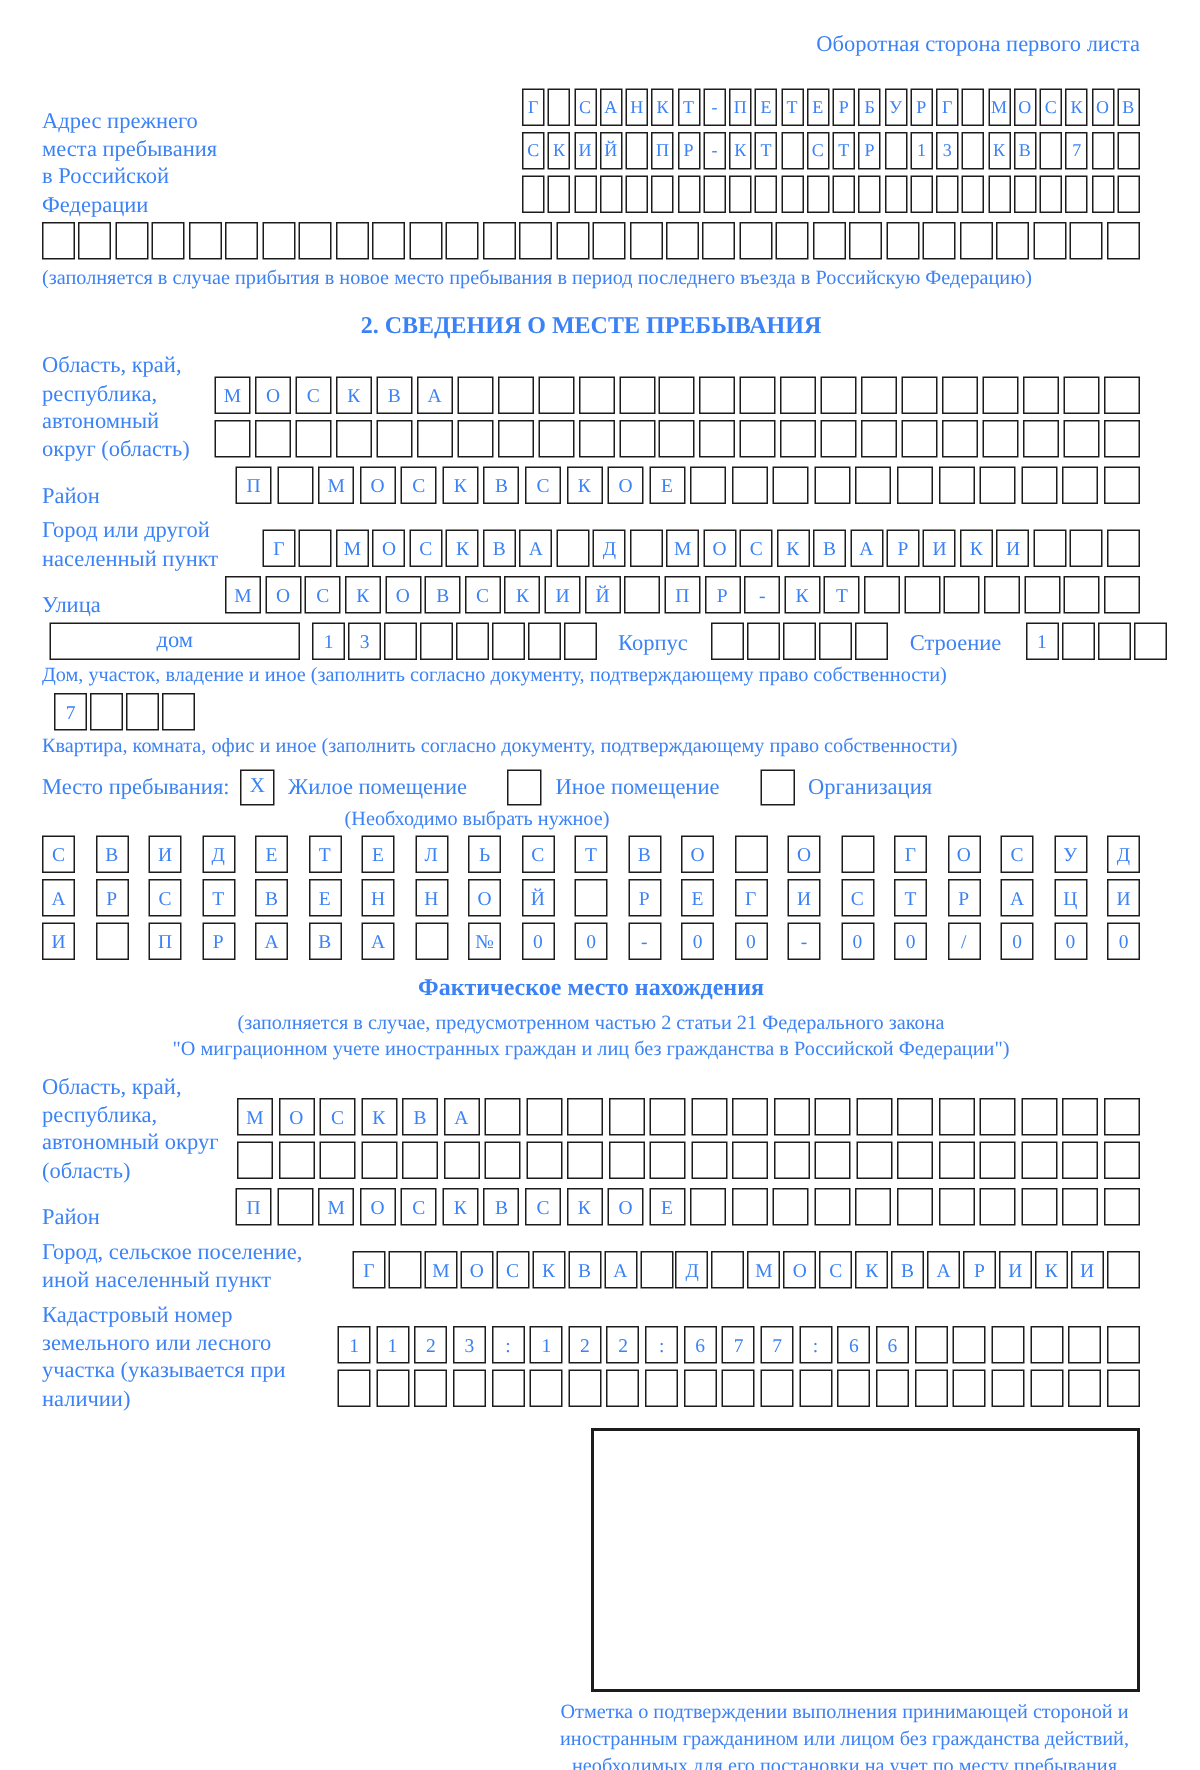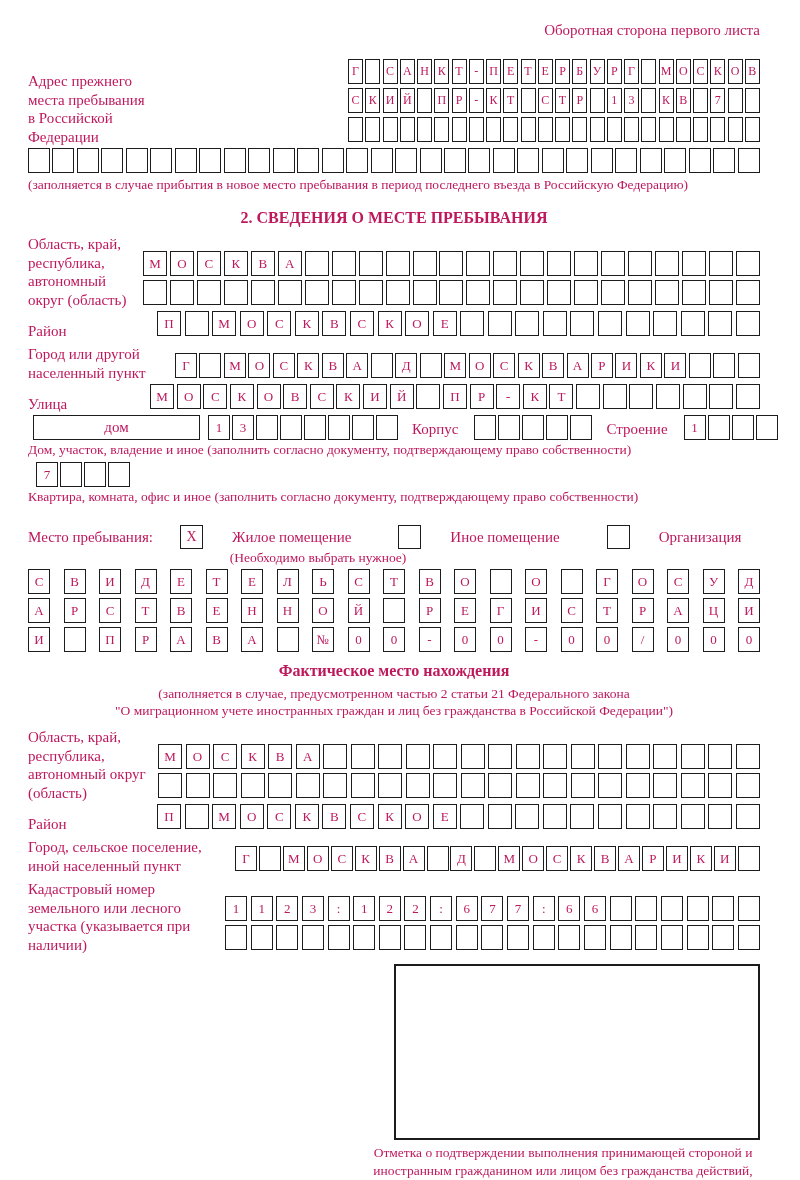--- a/index.html
+++ b/index.html
@@ -1,21 +1,21 @@
 <!DOCTYPE html>
 <html><head>
 <meta charset="utf-8">
 <style>
   * { box-sizing: border-box; }
   html,body { margin:0; padding:0; background:#fff; }
   .page {
     width: 800px; height: 1180px;
     padding: 4px 40px 0 28px;
     font-family: "Liberation Serif", "DejaVu Serif", serif;
-    color: #be185d; background:#fff; overflow: hidden;
+    color: #3b82f6; background:#fff; overflow: hidden;
   }
   .header-note { text-align: right; font-size: 15px; margin: 18px 0 20px; }
 
   .formrow { display:flex; align-items:flex-end; margin-bottom: 2px; }
   .flabel { font-size:15px; line-height:18.5px; padding-top:3px; flex-shrink:0; }
   .flabel span { display:block; }
   .w320{width:320px} .w115{width:115px} .w129{width:129px} .w147{width:147px}
   .w122{width:122px} .w217{width:217px} .w130{width:130px} .w207{width:207px} .w197{width:197px}
   .mw125 span{max-width:125px} .mw112 span{max-width:112px} .mw145 span{max-width:145px}
   .mw212 span{max-width:212px} .mw128 span{max-width:128px} .mw200 span{max-width:200px} .mw180 span{max-width:180px}
@@ -36,21 +36,21 @@
   .sec-title { font-size:16px; font-weight:bold; text-align:center; margin:6px 0 5px; }
 
   .inline-row { display:flex; align-items:center; margin-bottom:2px; }
   .boxed-label { border:1.8px solid #1c1c1c; height:25px; display:flex; align-items:center;
                  justify-content:center; font-size:15px; flex-shrink:0; }
   .dom-box { width:167px; margin-left:5px; }
   .kv-box { width:200px; margin-left:5px; }
   .cells-inline { display:flex; gap:2px; margin-left:8px; }
   .mid-label { font-size:15px; padding:3px 8px 0 14px; flex-shrink:0; }
 
-  .stay-row { display:flex; align-items:center; font-size:15px; margin:20px 0 0;gap:20px; }
+  .stay-row { display:flex; align-items:center; font-size:15px; margin:8px 0 0; }
   .checkbox { width:23px; height:24px; border:1.8px solid #1c1c1c; display:inline-flex;
               align-items:center; justify-content:center; font-size:14px; flex-shrink:0; }
   .stay-label { margin-right:7px; }
   .opt-label { margin-left:9px; }
   .opt-gap { margin-left:27px; }
   .stay-note { font-size:13.5px; text-align:center; width:380px; margin:1px 0 3px 100px; }
 
   .act-note { font-size:13.5px; text-align:center; line-height:17px; }
   .stamp-box { width:366px; height:176px; border:2px solid #1c1c1c; margin:10px 0 0 auto; }
   .stamp-caption { width:394px; margin:4px 0 0 auto; text-align:center; font-size:13.5px; line-height:18px; }

